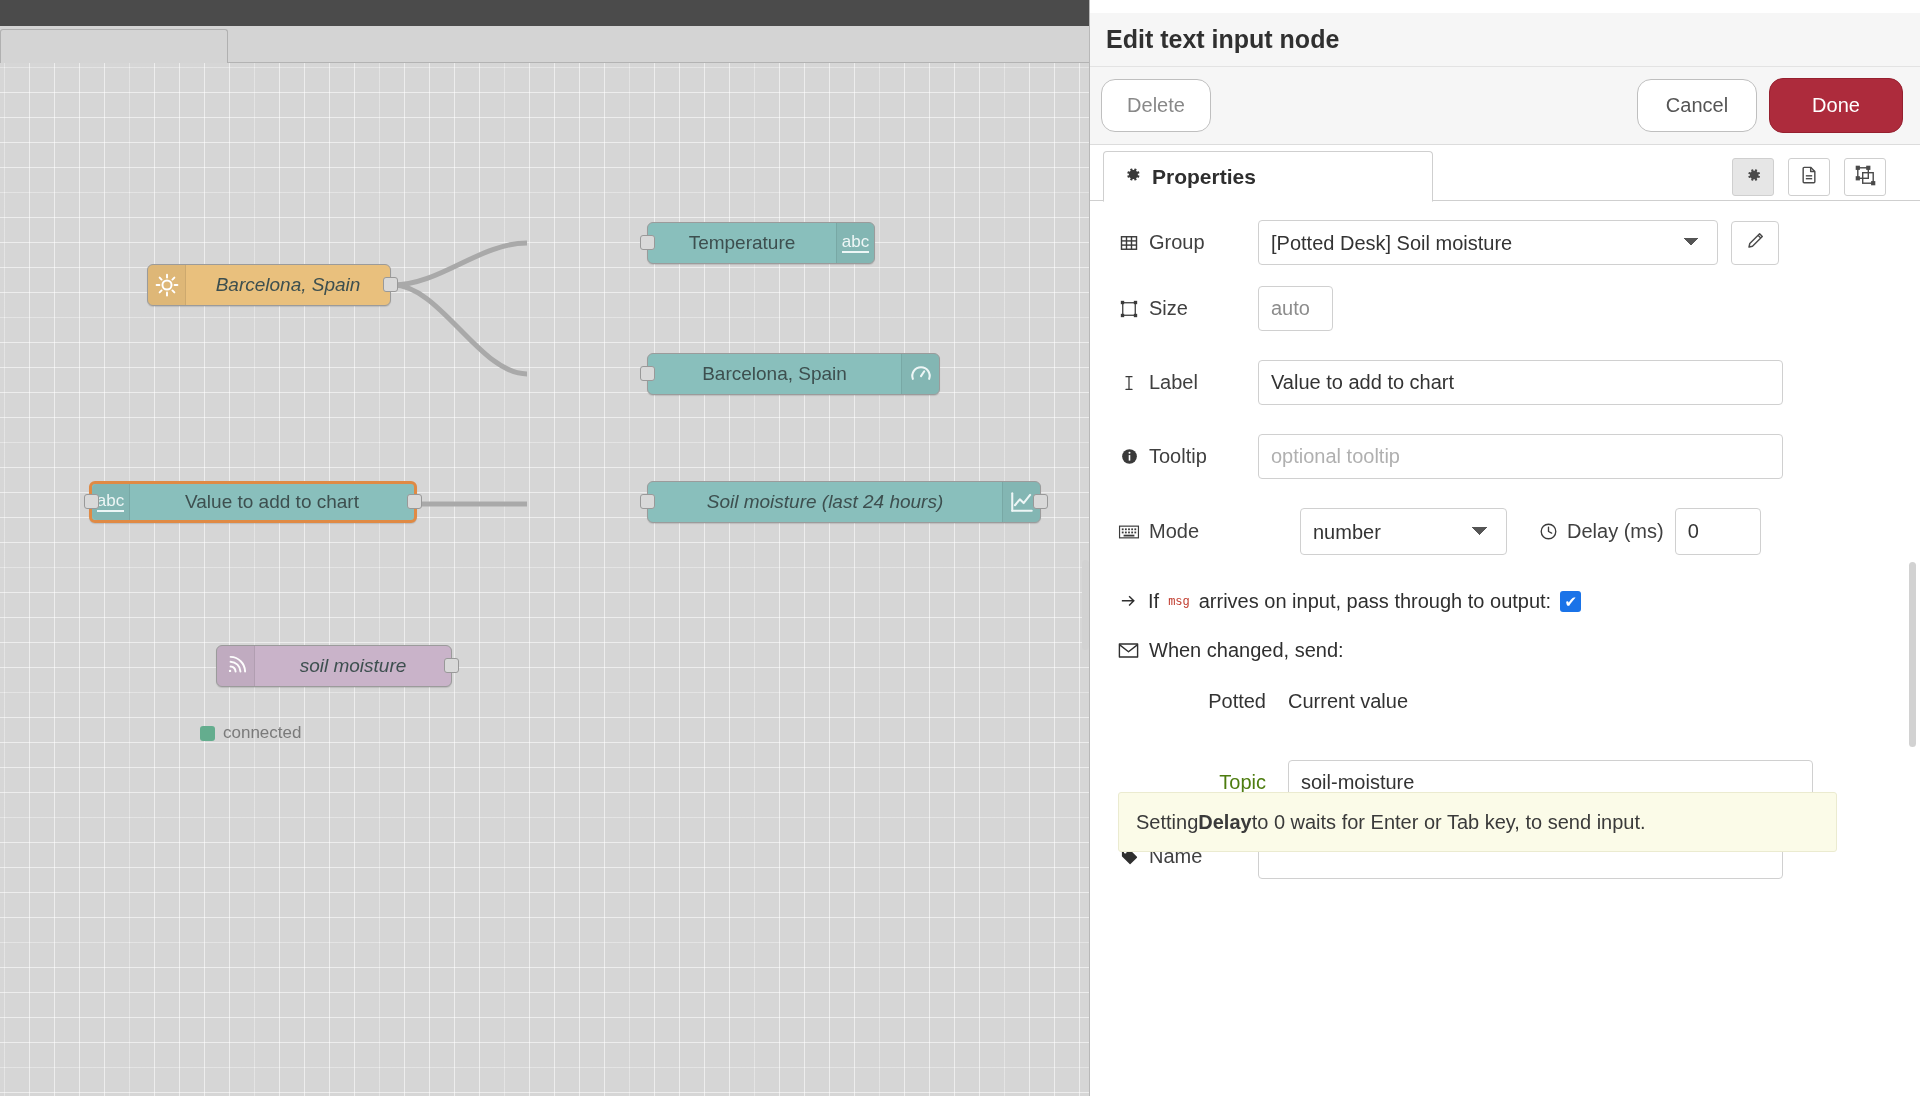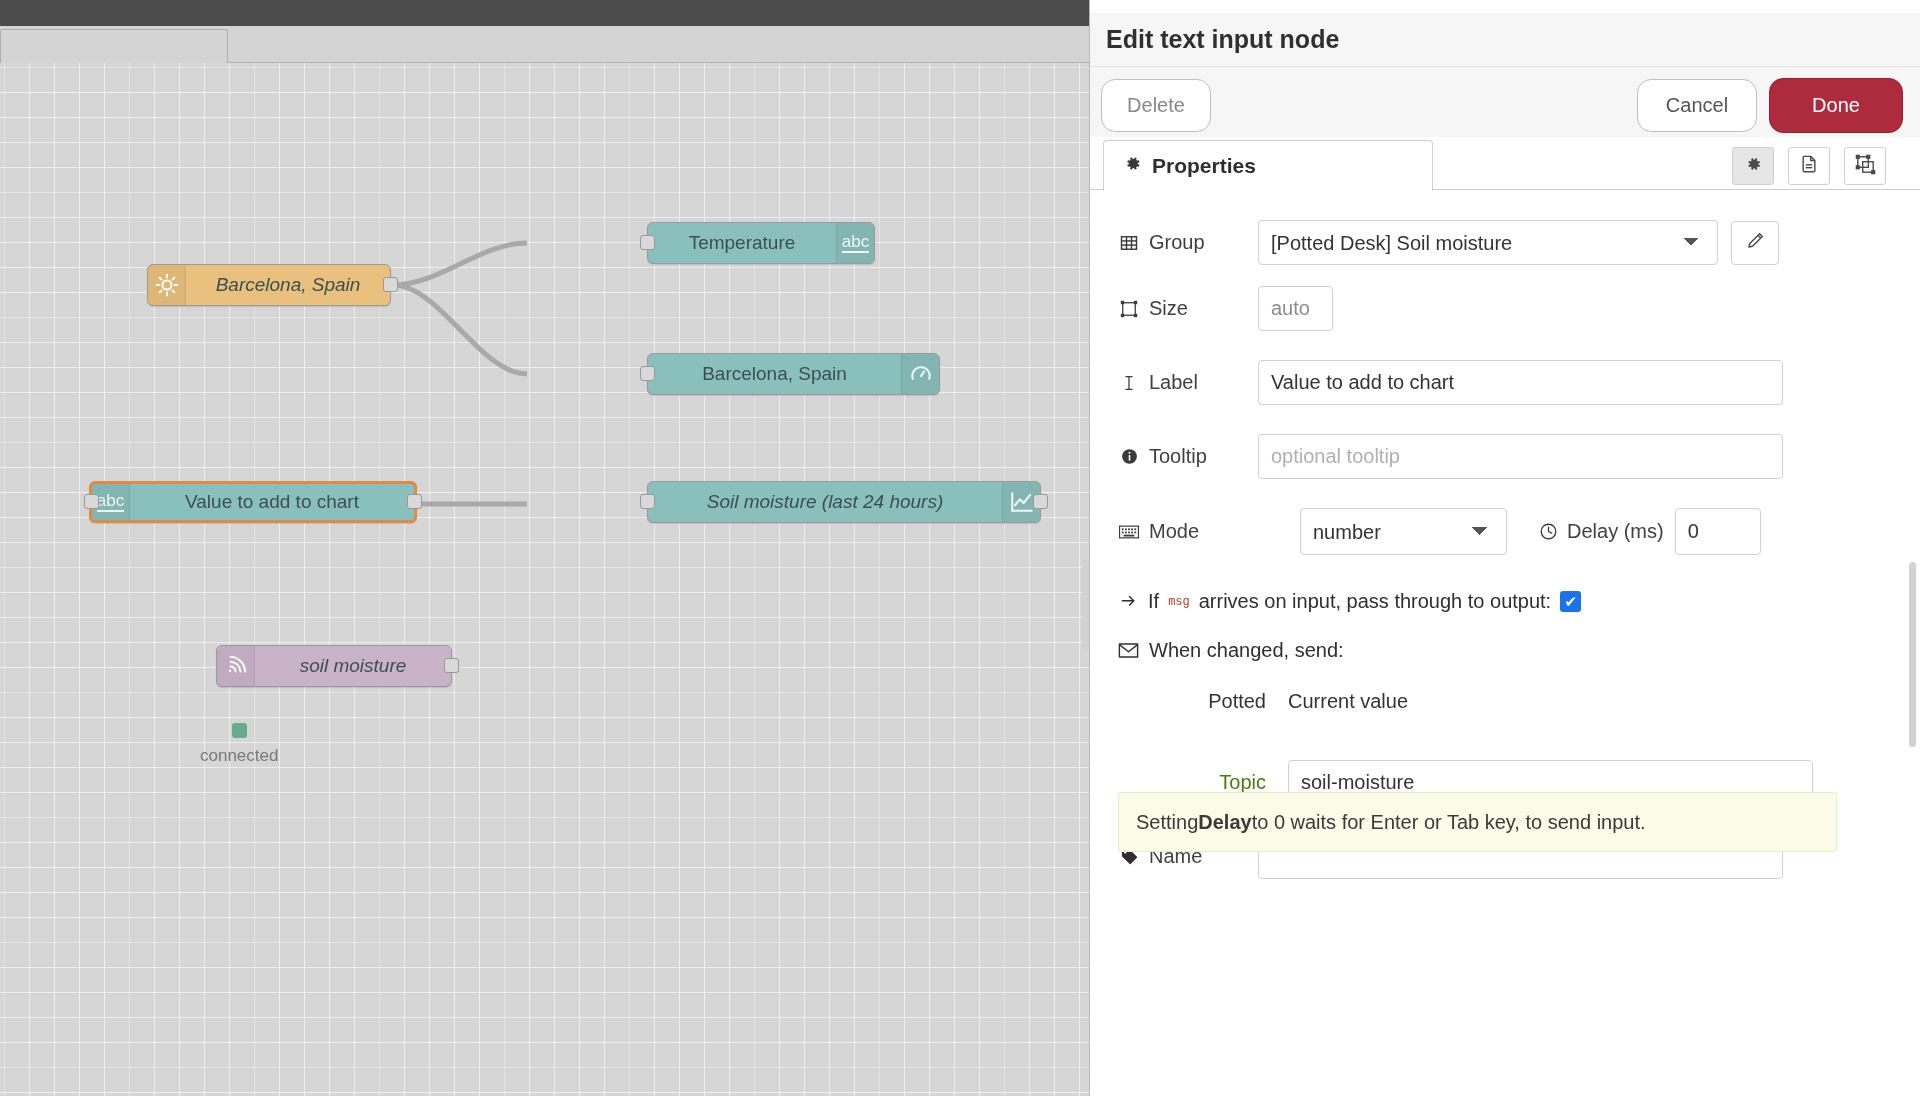--- a/index.html
+++ b/index.html
@@ -82,21 +82,21 @@
   .port {
     position: absolute; width: 15px; height: 15px;
     background: #d9d9d9; border: 1px solid #999;
     border-radius: 3px; top: 50%; margin-top: -8px;
   }
   .port.in  { left: -8px; }
   .port.out { right: -8px; }
 
   .status-row {
     position: absolute; display: flex; align-items: center; gap: 8px;
-    font-size: 17px; color: #7a7a7a; flex-direction: column;
+    font-size: 17px; color: #7a7a7a;
   }
   .status-dot {
     width: 15px; height: 15px; border-radius: 3px; background: #64ad8e;
   }
 
   
   .panel {
     position: absolute; left: 1089px; top: 0; width: 831px; height: 1096px;
     background: #ffffff; border-left: 1px solid #b8b8b8;
   }
@@ -124,21 +124,21 @@
   .btn-cancel {
     left: 547px; top: 12px; width: 120px; height: 53px;
     background: #fff; border: 1px solid #bfbfbf; color: #555;
   }
   .btn-done {
     left: 679px; top: 11px; width: 134px; height: 55px;
     background: #ad2b3c; border: 1px solid #96202f; color: #fff;
   }
 
   .tabstrip {
-    position: absolute; left: 0; top: 137px; width: 831px; height: 53px;
+    position: absolute; left: 0; top: 148px; width: 831px; height: 53px;
     background: #fff; border-bottom: 1px solid #cfcfcf;
   }
   .tab-props {
     position: absolute; left: 13px; top: 3px; width: 330px; height: 51px;
     background: #fff;
     border: 1px solid #cfcfcf; border-bottom: 1px solid #fff;
     border-radius: 4px 4px 0 0;
     display: flex; align-items: center; gap: 10px; padding-left: 19px;
     font-size: 21px; font-weight: bold; color: #2e2e2e;
   }

